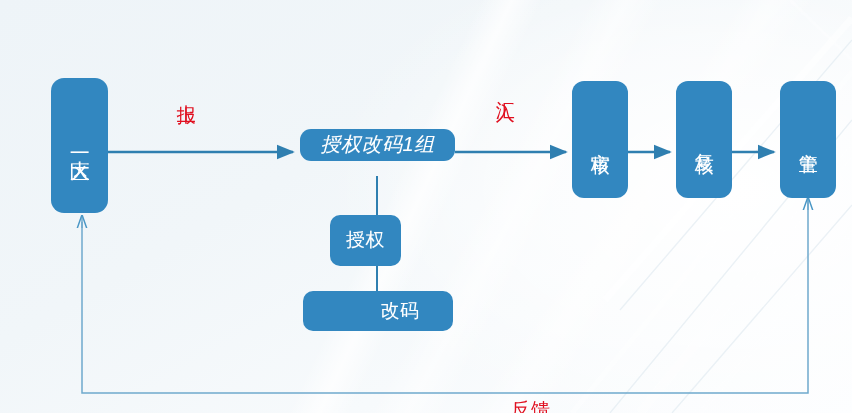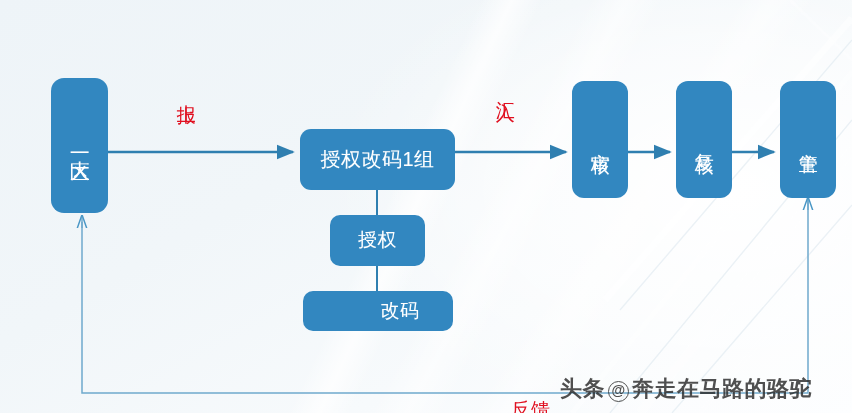--- a/index.html
+++ b/index.html
@@ -53,22 +53,22 @@
   .node.vert {
     writing-mode: vertical-rl;
     text-orientation: upright;
     letter-spacing: 2px;
   }
   .node-label {
     display: block;
   }
   
   #node-region   { left: 51px;  top: 78px;  width: 57px;  height: 135px; font-size: 20px; border-radius: 13px; }
-  #node-group    { left: 300px; top: 129px; width: 155px; height: 61px;  font-size: 20px; }
-  #node-auth     { left: 330px; top: 215px; width: 95px;  height: 51px;  font-size: 19px; border-radius: 10px; }
+  #node-group    { left: 300px; top: 129px; width: 155px; height: 32px;  font-size: 20px; font-style: italic; }
+  #node-auth     { left: 330px; top: 215px; width: 71px;  height: 51px;  font-size: 19px; border-radius: 10px; }
   #node-recode   { left: 303px; top: 291px; width: 150px; height: 40px;  font-size: 19px; border-radius: 10px; padding-left: 44px; }
   #node-review   { left: 572px; top: 81px;  width: 56px;  height: 117px; font-size: 19px; border-radius: 12px; }
   #node-recheck  { left: 676px; top: 81px;  width: 56px;  height: 117px; font-size: 19px; border-radius: 12px; }
   #node-manager  { left: 780px; top: 81px;  width: 56px;  height: 117px; font-size: 19px; border-radius: 12px; }
 
   .edge-label {
     position: absolute;
     color: #e01020;
     font-size: 19px;
     line-height: 1.06;
@@ -200,17 +200,14 @@
   <div class="node vert" id="node-manager">
     <span class="node-label">主管</span>
   </div>
 
   <div class="edge-label vert" id="label-report">上报</div>
 
   <div class="edge-label vert" id="label-merge">汇入</div>
 
   <div class="edge-label" id="label-feedback">反馈</div>
 
-  <div class="watermark">
-    <span>头条</span><span class="wm-at">@</span><span>奔走在马路的骆驼</span>
-  </div>
 
 </div>
 
 </body></html>

